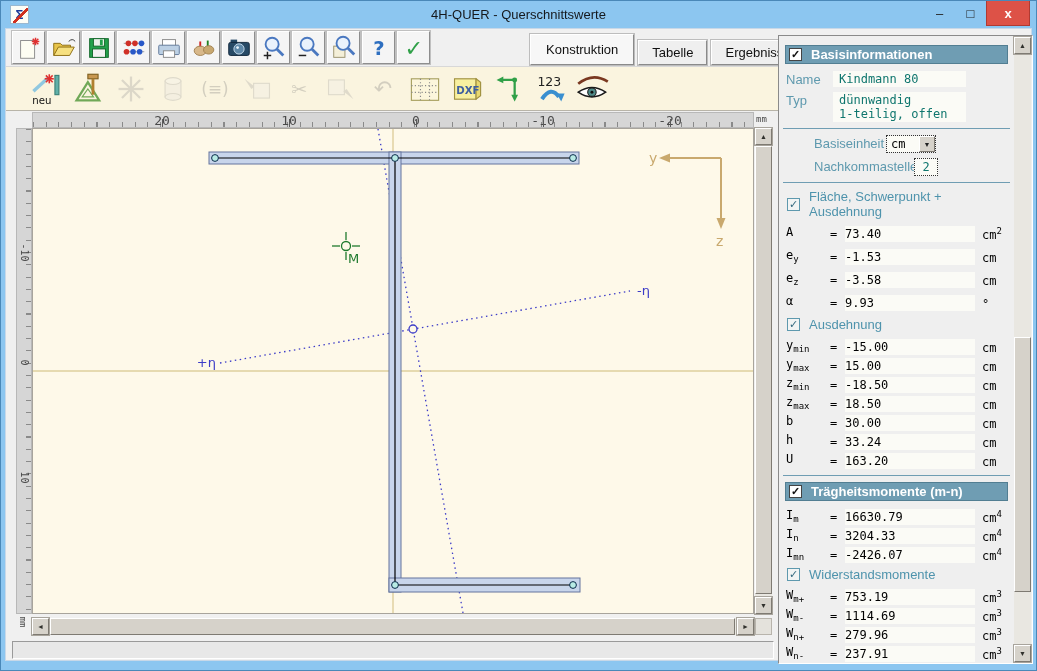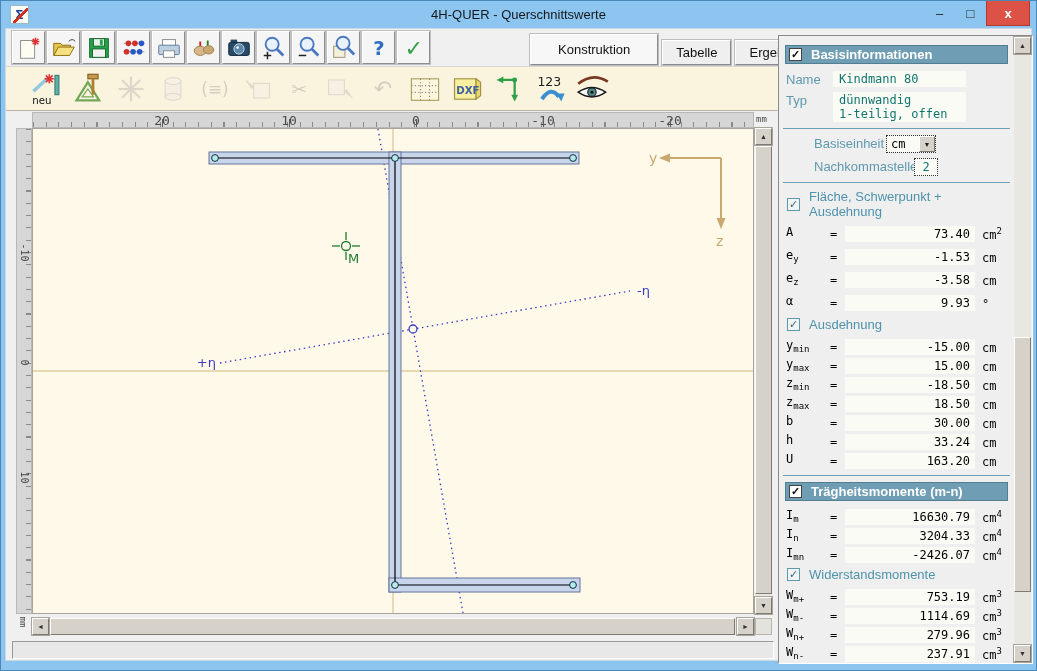--- a/index.html
+++ b/index.html
@@ -11,21 +11,21 @@
   .title{position:absolute;left:0;right:0;text-align:center;font-size:13px;color:#15181C;}
   .winbtns{position:absolute;right:6px;top:0;height:25px;display:flex;align-items:stretch;}
   .wbtn{width:31px;display:flex;align-items:center;justify-content:center;font-size:13px;color:#222;}
   .wbtn.close{width:44px;background:#DD5247;color:#FFF;font-weight:bold;border:1px solid #B03A32;border-top:none;}
   .content{position:absolute;left:4px;top:27px;right:4px;bottom:9px;background:#F0F0F0;border:1px solid #C8D8E8;}
   
   .toolbar1{position:absolute;left:0;top:0;width:100%;height:37px;background:#F0F0F0;display:flex;align-items:center;padding-left:6px;}
   .t1btn{width:33px;height:33px;margin-right:2px;background:#F5F5F5;border:1px solid;border-color:#FFFFFF #8E8E8E #8E8E8E #FFFFFF;box-shadow:0 0 0 1px #C0C0C0;display:flex;align-items:center;justify-content:center;}
   .tabs{position:absolute;left:524px;top:5px;height:31px;display:flex;align-items:flex-end;}
   .tab{background:#EFEFEF;border:1px solid;border-color:#FFFFFF #8A8A8A #8A8A8A #FFFFFF;box-shadow:0 0 0 1px #BDBDBD;padding:4px 13px;margin-right:4px;font-size:13px;color:#111;}
-  .tab.active{padding:7px 27px;background:#F7F7F7;}
+  .tab.active{padding:7px 15px;background:#F7F7F7;}
   
   .toolbar2{position:absolute;left:0;top:37px;width:100%;height:45px;background:#FAF4DF;border-top:1px solid #D8D8D8;border-bottom:1px solid #B8B4A8;display:flex;align-items:center;padding-left:22px;}
   .t2btn{width:38px;height:40px;display:flex;align-items:center;justify-content:center;background:transparent;border:none;margin-right:4px;}
   .t2btn.dis{opacity:.28;filter:grayscale(1);}
   .glyph{font-family:"DejaVu Sans",sans-serif;}
   
   .ruler-top{position:absolute;left:26px;top:83px;width:722px;height:16px;background:#D6D6D6;border:1px solid #B8B8B8;
      background-image:repeating-linear-gradient(to right,#8A8A8A 0 1px,transparent 1px 12.7px);background-size:100% 5px;background-position:0 100%;background-repeat:no-repeat;}
   .ruler-top .rlab{position:absolute;top:0;font-size:13px;color:#4A4A4A;transform:translateX(-50%);font-family:"DejaVu Sans Mono",monospace;}
   .ruler-top .rtick{position:absolute;bottom:0;width:1px;height:8px;background:#5A5A5A;}
@@ -60,21 +60,21 @@
   .tfield.wide{width:133px;}
   .dotted{border:1px dotted #333;}
   .dd{display:flex;width:50px;}
   .dd .ddval{flex:1;background:#FBFBF6;color:#000;font-family:"DejaVu Sans Mono",monospace;font-size:12px;padding:1px 4px;}
   .dd .ddbtn{width:16px;background:#D6D2CA;border:1px solid;border-color:#FFF #7E7A72 #7E7A72 #FFF;font-size:7px;display:flex;align-items:center;justify-content:center;color:#222;}
   .prow{display:flex;align-items:center;height:17px;margin:0 6px 2px 6px;font-family:"DejaVu Sans Mono",monospace;font-size:12px;color:#000;}
   .prow.p22{margin-bottom:6px;}
   .prow .sym{width:44px;}
   .prow .sym sub{font-size:9px;}
   .prow .eq{width:15px;}
-  .prow .field{flex:0 0 130px;background:#FBFBF6;text-align:right;padding:1px 5px 0 0;height:16px;}
+  .prow .field{flex:0 0 130px;background:#FBFBF6;padding:1px 5px 0 0;height:16px;}
   .prow .unit{margin-left:7px;}
   .prow .unit sup{font-size:9px;}
   svg text{font-family:"DejaVu Sans",sans-serif;}
 </style>
 </head>
 <body>
 
 <div class="window">
 
   <div class="titlebar">

